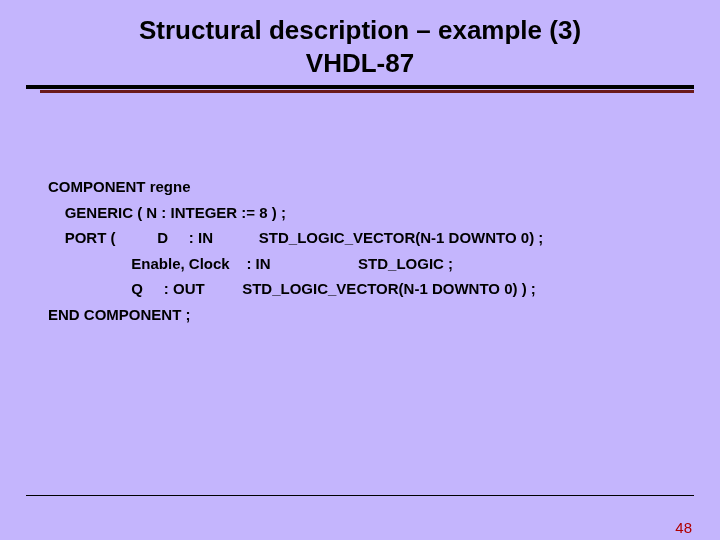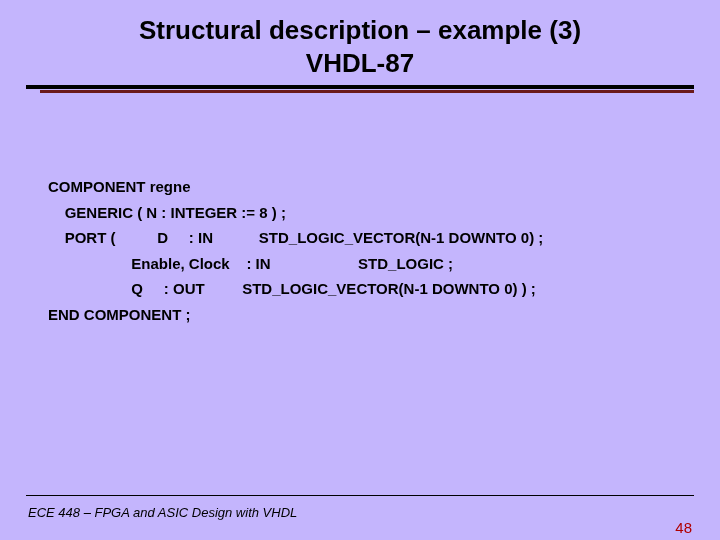--- a/index.html
+++ b/index.html
@@ -30,16 +30,15 @@
   </div>
 
   <div class="content"><span>COMPONENT regne</span>
 <span>    GENERIC ( N : INTEGER := 8 ) ;</span>
 <span>    PORT (          D     : IN           STD_LOGIC_VECTOR(N-1 DOWNTO 0) ;</span>
 <span>                    Enable, Clock    : IN                     STD_LOGIC ;</span>
 <span>                    Q     : OUT         STD_LOGIC_VECTOR(N-1 DOWNTO 0) ) ;</span>
 <span>END COMPONENT ;</span></div>
 
   <div class="footer-line"></div>
-  <div class="footer-left">ECE 448 – FPGA and ASIC Design with VHDL</div>
   <div class="footer-right">48</div>
 
 </div>
 
 </body></html>

